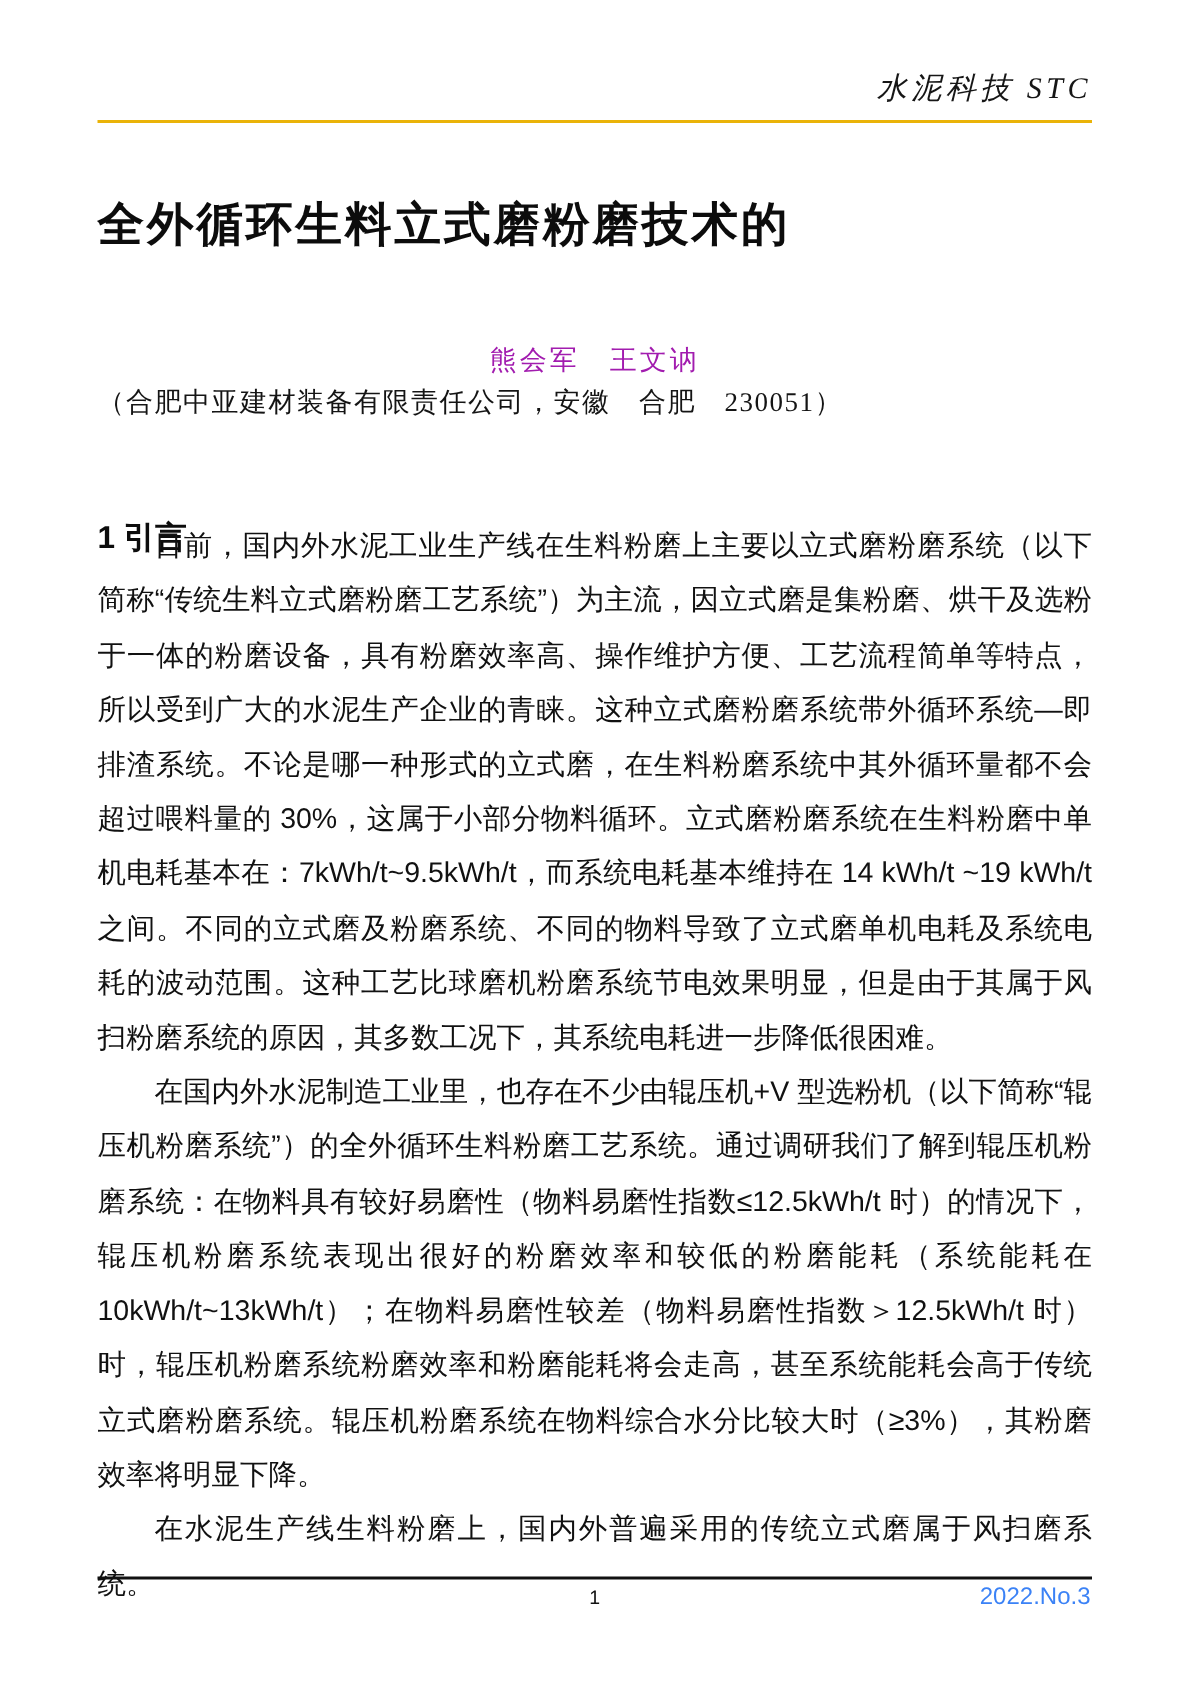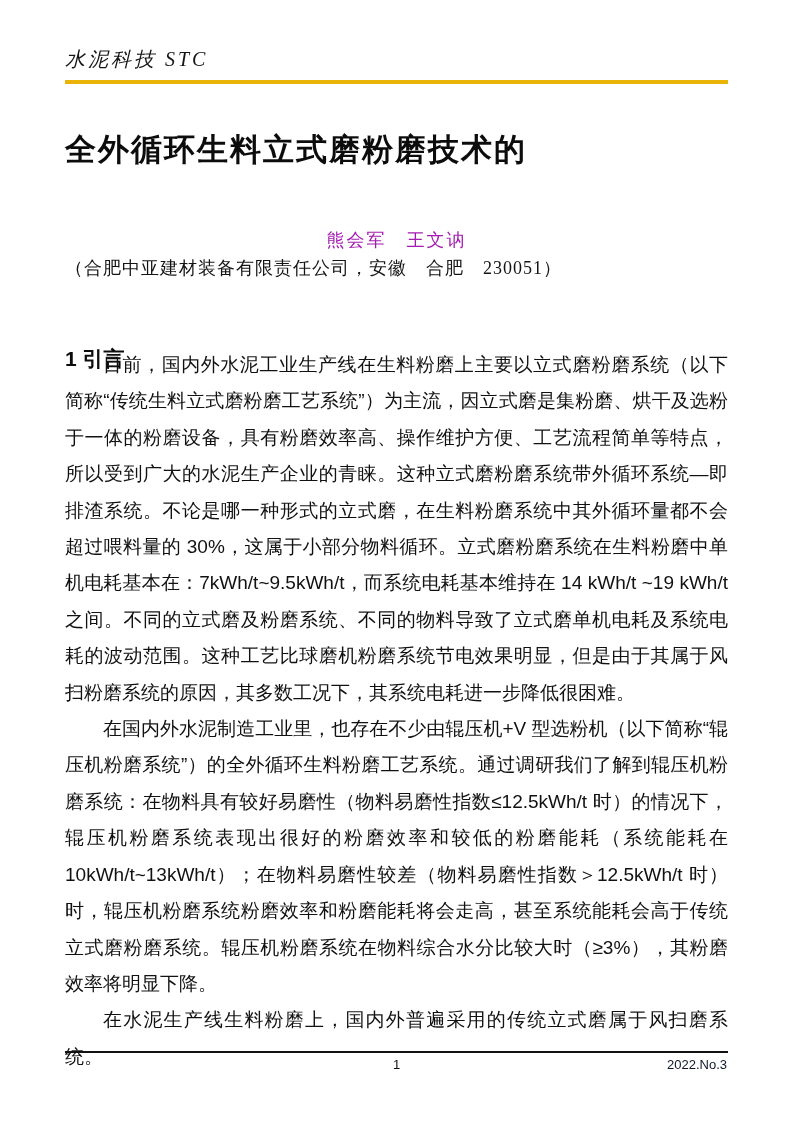--- a/index.html
+++ b/index.html
@@ -15,29 +15,29 @@
     color: #1a1a1a;
     overflow: hidden;
   }
 
   
   .journal-header {
     position: absolute;
     top: 46px;
     left: 65px;
     width: 663px;
-    text-align: left;
+    text-align: right;
     font-family: "Liberation Serif", "DejaVu Serif", serif;
     font-style: italic;
     font-size: 20px;
     line-height: 27px;
     letter-spacing: 3px;
     color: #161616;
     padding-bottom: 7px;
-    border-bottom: 4px solid #eab308;
+    border-bottom: 2px solid #eab308;
   }
 
   
   .article-title {
     position: absolute;
     top: 129px;
     left: 65px;
     width: 663px;
     font-family: "Liberation Sans", "DejaVu Sans", sans-serif;
     font-weight: bold;
@@ -122,23 +122,23 @@
     font-family: "Liberation Sans", "DejaVu Sans", sans-serif;
     font-size: 13px;
     line-height: 16px;
     color: #111111;
   }
   .footer-issue {
     position: absolute;
     top: 1057px;
     right: 66px;
     font-family: "Liberation Sans", "DejaVu Sans", sans-serif;
-    font-size: 13px;
+    font-size: 16px;
     line-height: 16px;
-    color: #0f172a;
+    color: #3b82f6;
   }
 </style>
 </head>
 <body>
 
 <div class="page">
 
   <div class="journal-header">水泥科技 STC</div>
 
   <div class="article-title">

